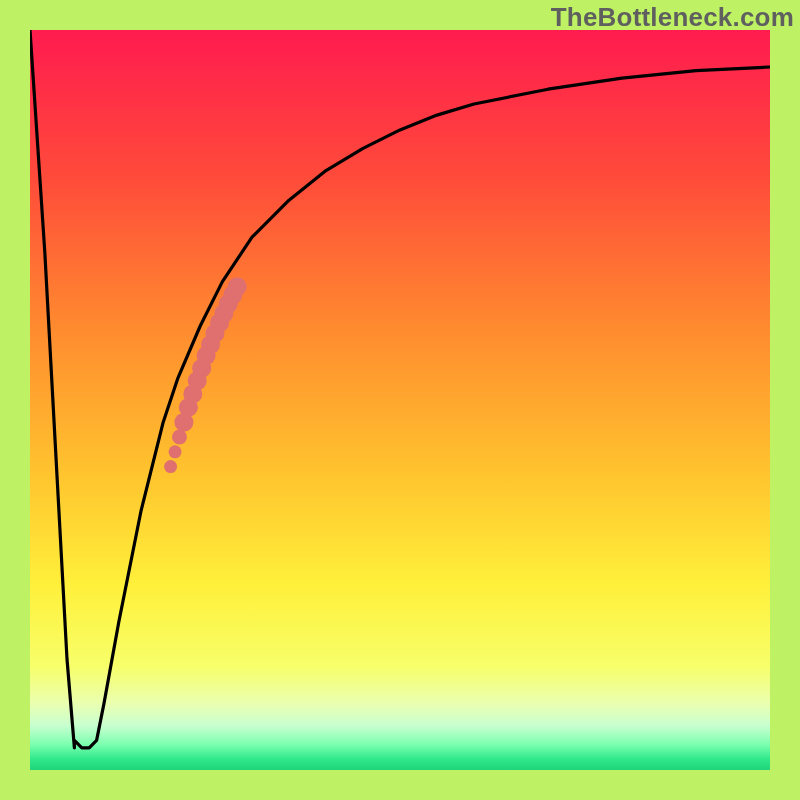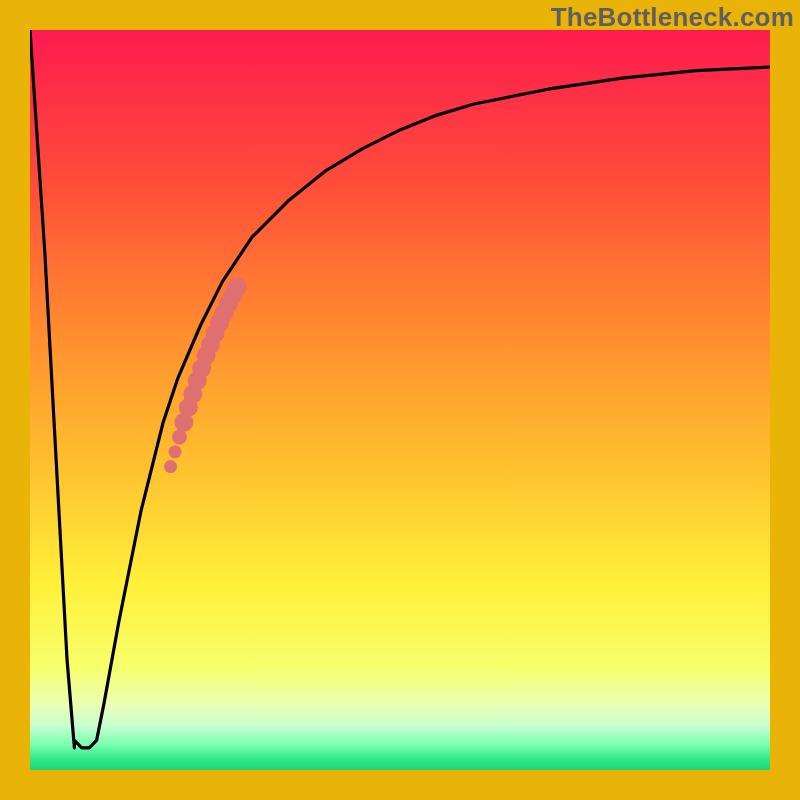--- a/index.html
+++ b/index.html
@@ -8,21 +8,21 @@
     width: 800px;
     height: 800px;
     background: #000;
     font-family: Arial, Helvetica, sans-serif;
     overflow: hidden;
   }
   .frame {
     position: relative;
     width: 800px;
     height: 800px;
-    background: #eab308;
+    background: #bef264;
   }
   .watermark {
     position: absolute;
     top: 2px;
     right: 6px;
     color: #5f5f5f;
     font-size: 26px;
     font-weight: bold;
     letter-spacing: 0.2px;
     user-select: none;

